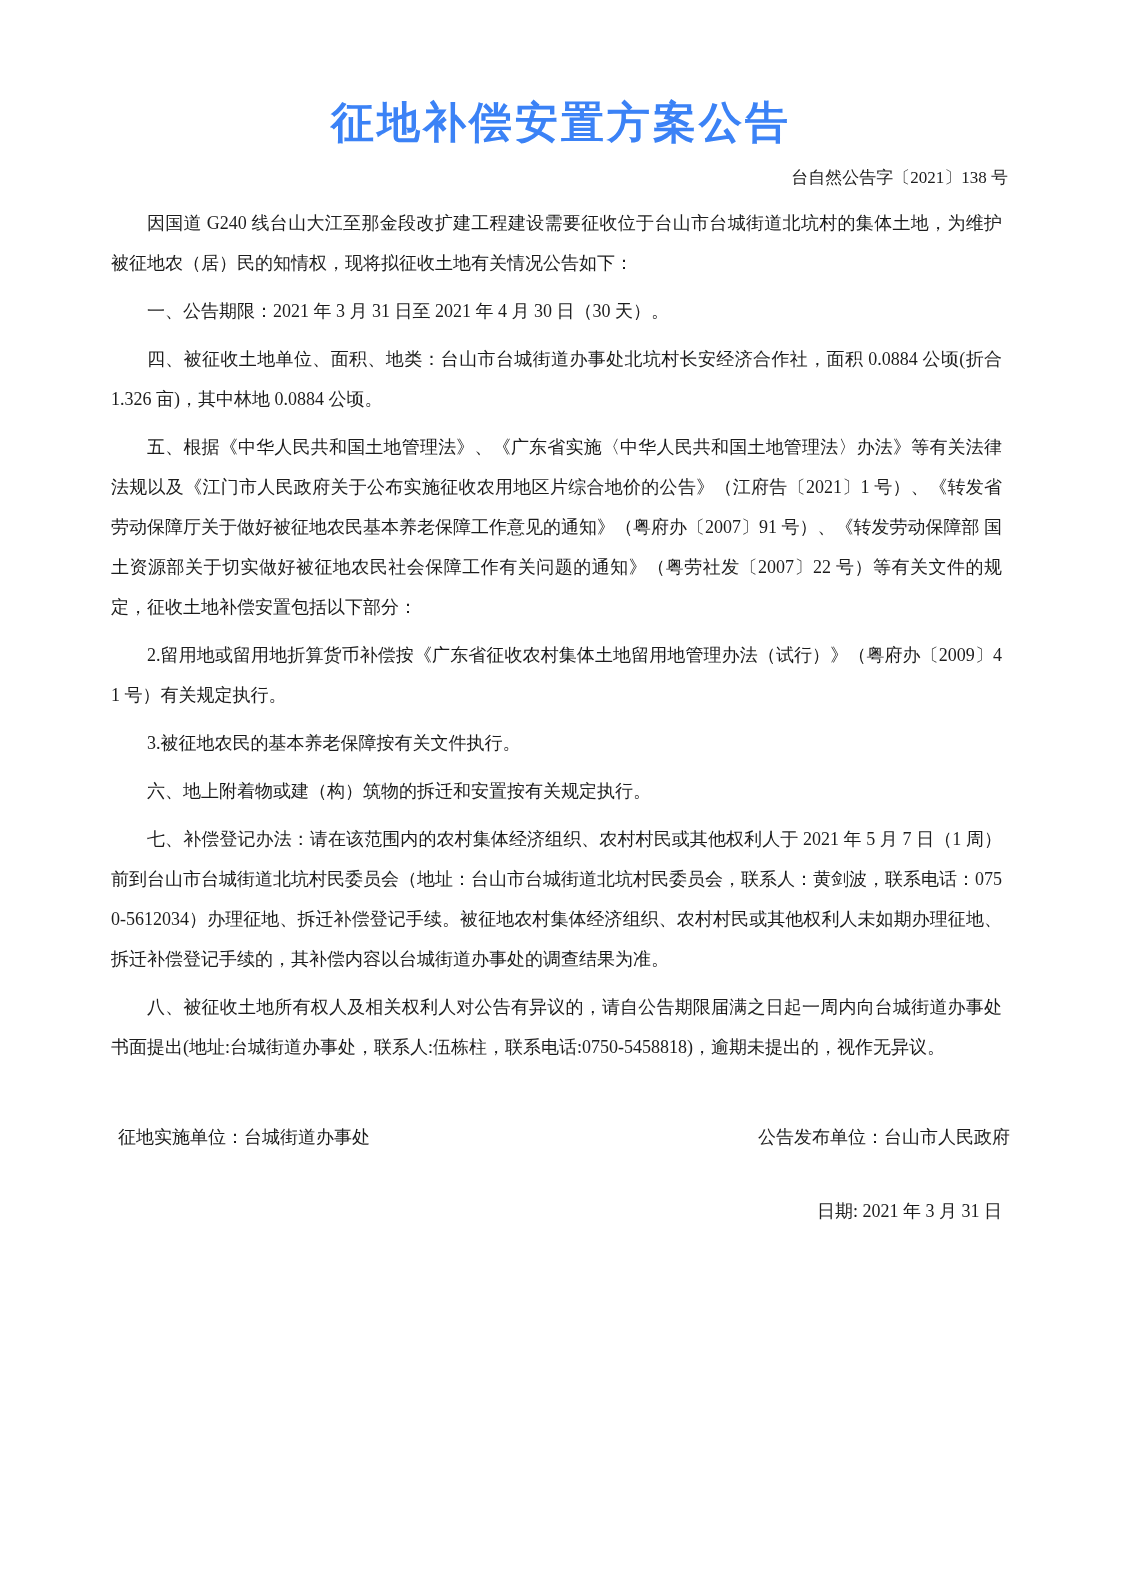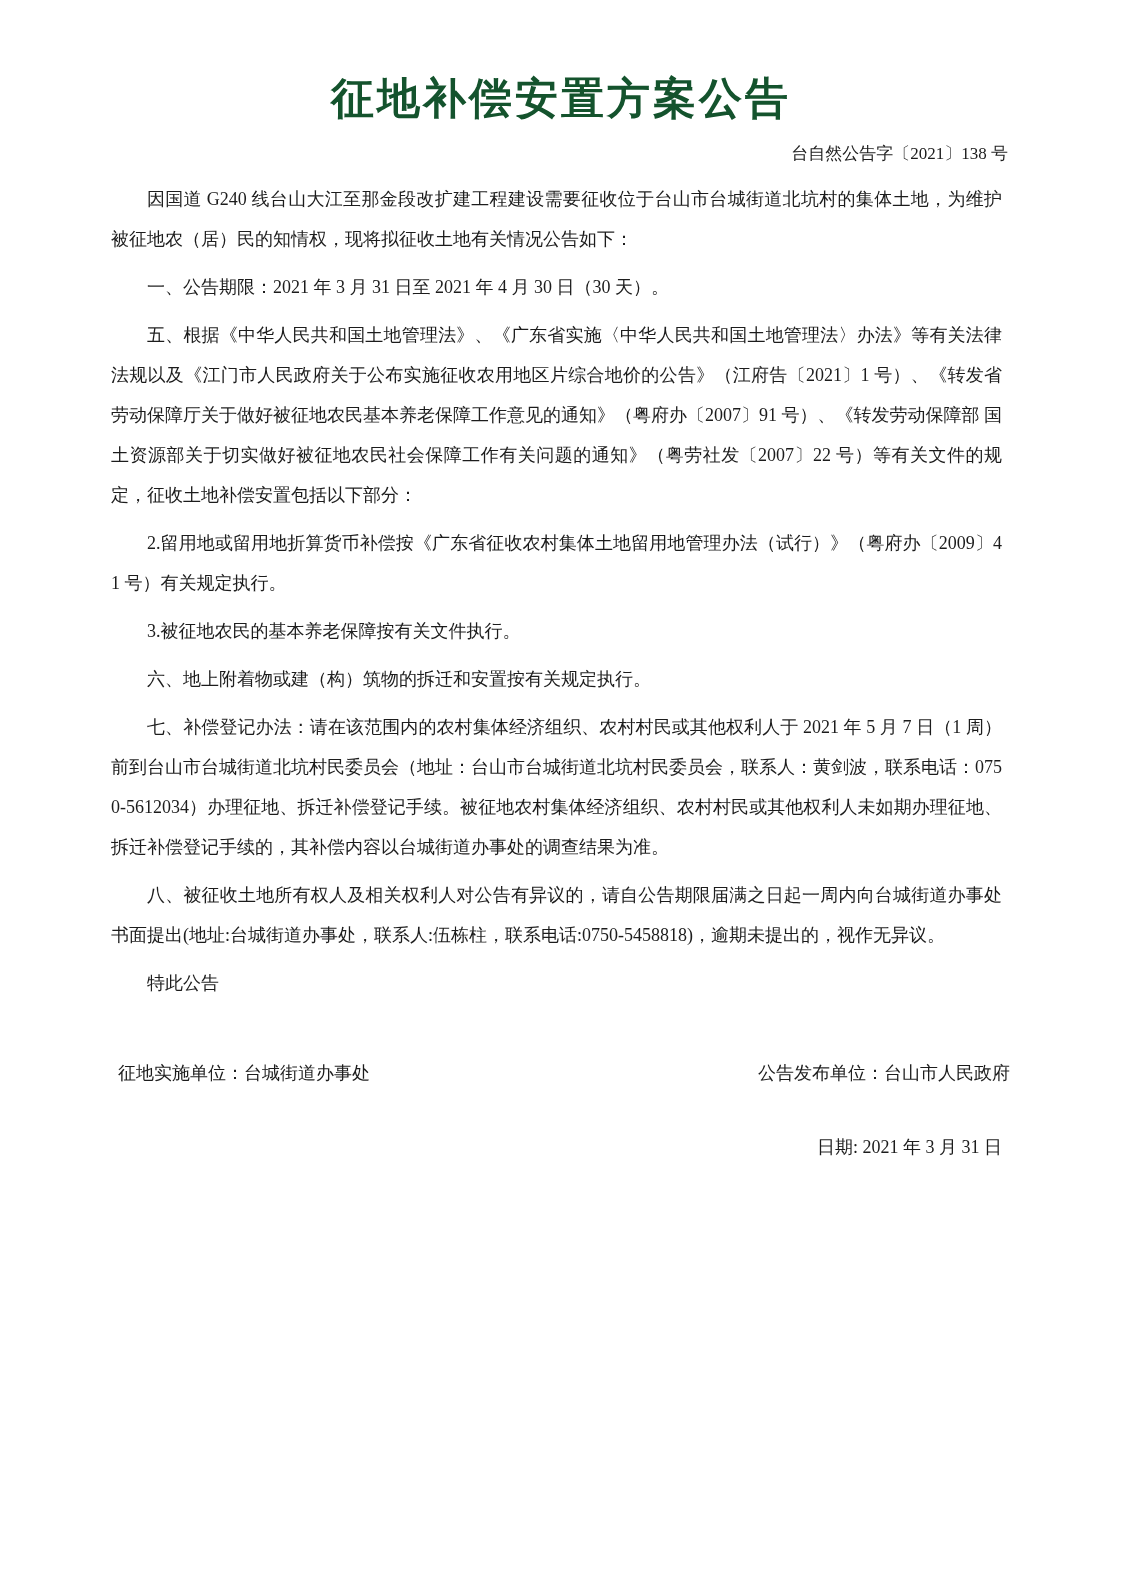--- a/index.html
+++ b/index.html
@@ -13,26 +13,26 @@
     height: 1587px;
     margin: 0 auto;
     background: #ffffff;
     color: #1c1c1c;
     font-family: "Liberation Serif", "DejaVu Serif", serif;
     box-sizing: border-box;
     overflow: hidden;
   }
   .doc-title {
     margin: 0;
-    padding-top: 70px;
+    padding-top: 94px;
     text-align: center;
     font-size: 43px;
     font-weight: bold;
     letter-spacing: 3px;
-    color: #14532d;
+    color: #3b82f6;
   }
   .doc-number {
     margin-top: 14px;
     padding-right: 114px;
     text-align: right;
     font-size: 17px;
     color: #1c1c1c;
   }
   .doc-body {
     margin: 14px 112px 0 103px;
@@ -68,27 +68,27 @@
 
 <div class="page">
 
   <h1 class="doc-title">征地补偿安置方案公告</h1>
 
   <div class="doc-number">台自然公告字〔2021〕138 号</div>
 
   <div class="doc-body">
     <p class="para">因国道 G240 线台山大江至那金段改扩建工程建设需要征收位于台山市台城街道北坑村的集体土地，为维护被征地农（居）民的知情权，现将拟征收土地有关情况公告如下：</p>
     <p class="para">一、公告期限：2021 年 3 月 31 日至 2021 年 4 月 30 日（30 天）。</p>
+    <p class="para">四、被征收土地单位、面积、地类：台山市台城街道办事处北坑村长安经济合作社，面积 0.0884 公顷(折合 1.326 亩)，其中林地 0.0884 公顷。</p>
     <p class="para">五、根据《中华人民共和国土地管理法》、《广东省实施〈中华人民共和国土地管理法〉办法》等有关法律法规以及《江门市人民政府关于公布实施征收农用地区片综合地价的公告》（江府告〔2021〕1 号）、《转发省劳动保障厅关于做好被征地农民基本养老保障工作意见的通知》（粤府办〔2007〕91 号）、《转发劳动保障部 国土资源部关于切实做好被征地农民社会保障工作有关问题的通知》（粤劳社发〔2007〕22 号）等有关文件的规定，征收土地补偿安置包括以下部分：</p>
     <p class="para">2.留用地或留用地折算货币补偿按《广东省征收农村集体土地留用地管理办法（试行）》（粤府办〔2009〕41 号）有关规定执行。</p>
     <p class="para">3.被征地农民的基本养老保障按有关文件执行。</p>
     <p class="para">六、地上附着物或建（构）筑物的拆迁和安置按有关规定执行。</p>
     <p class="para">七、补偿登记办法：请在该范围内的农村集体经济组织、农村村民或其他权利人于 2021 年 5 月 7 日（1 周）前到台山市台城街道北坑村民委员会（地址：台山市台城街道北坑村民委员会，联系人：黄剑波，联系电话：0750-5612034）办理征地、拆迁补偿登记手续。被征地农村集体经济组织、农村村民或其他权利人未如期办理征地、拆迁补偿登记手续的，其补偿内容以台城街道办事处的调查结果为准。</p>
     <p class="para">八、被征收土地所有权人及相关权利人对公告有异议的，请自公告期限届满之日起一周内向台城街道办事处书面提出(地址:台城街道办事处，联系人:伍栋柱，联系电话:0750-5458818)，逾期未提出的，视作无异议。</p>
-    <p class="para closing">特此公告</p>
   </div>
 
   <div class="footer-row">
     <span>征地实施单位：台城街道办事处</span>
     <span>公告发布单位：台山市人民政府</span>
   </div>
 
   <div class="date-row">
     <span>日期: 2021 年 3 月 31 日</span>
   </div>

